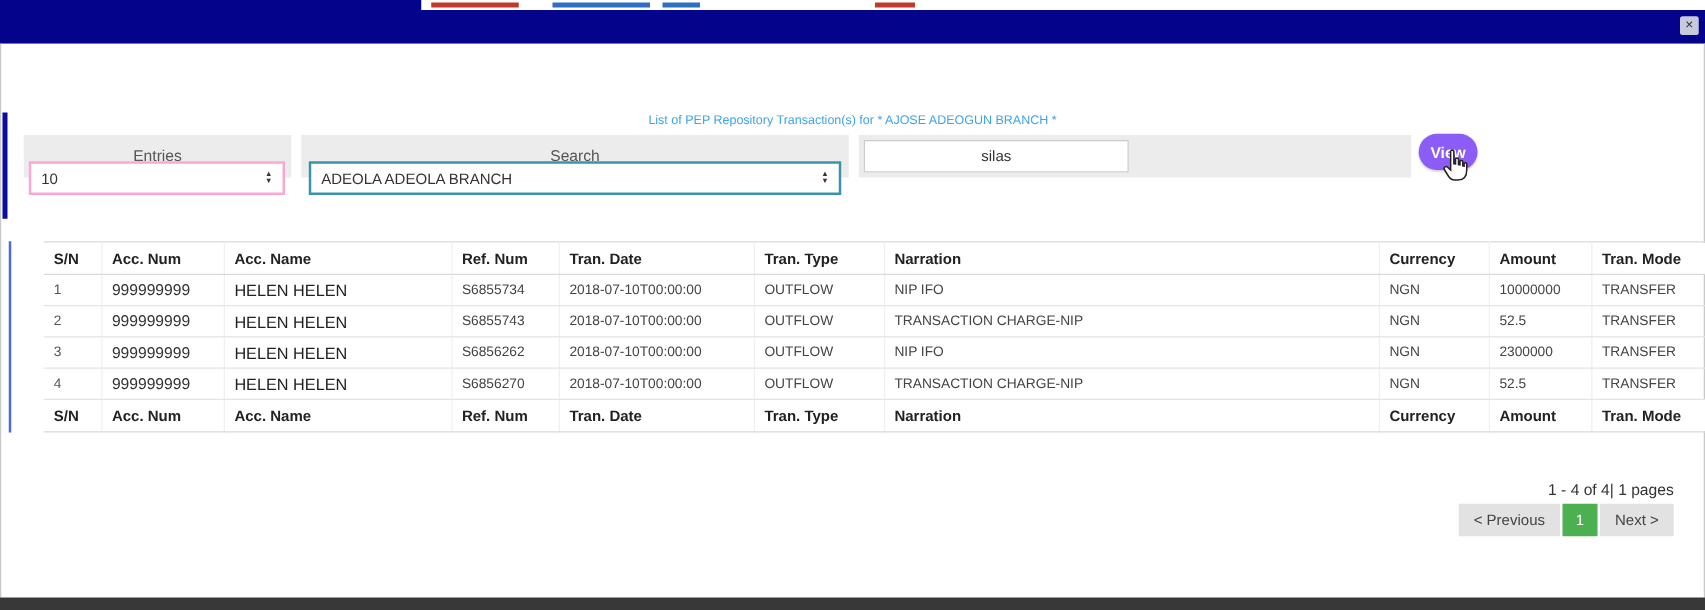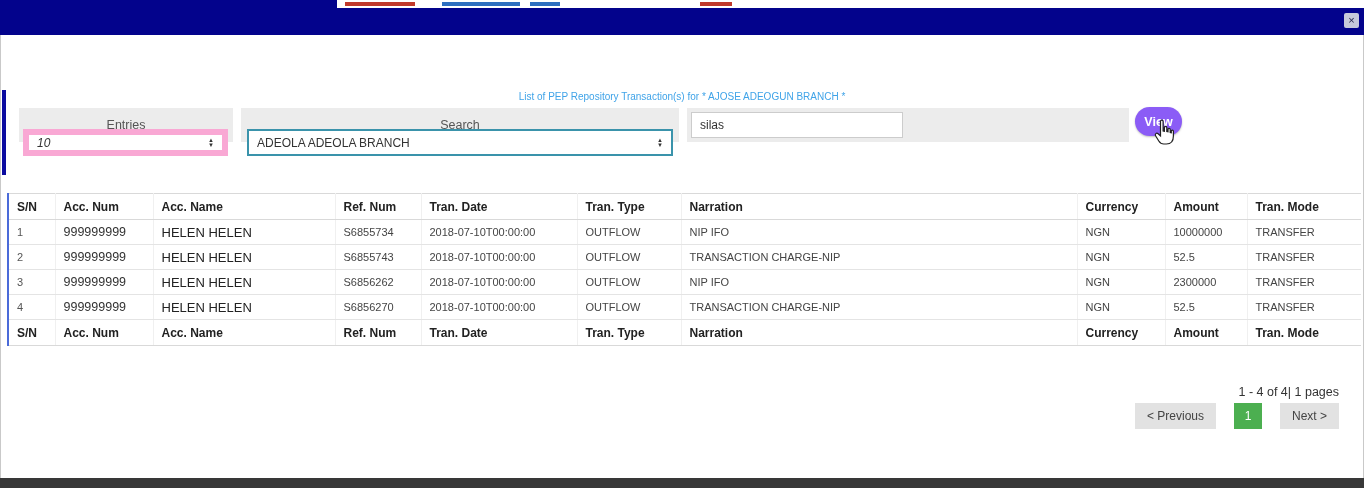--- a/index.html
+++ b/index.html
@@ -26,48 +26,48 @@
 
   .list-title { position:absolute; top:56px; left:0; width:100%; text-align:center; color:#3fa3e8; font-size:10px; }
 
   .panel { position:absolute; top:73px; height:34px; background:#ececec; display:flex; align-items:center; justify-content:center; }
   .panel-label { color:#555; font-size:12.5px; }
   .panel-entries { left:18px; width:214px; }
   .panel-filter { left:240px; width:438px; }
   .panel-search { left:686px; width:442px; justify-content:flex-start; }
 
   .select-box { position:absolute; background:#fff; height:27px; display:flex; align-items:center; padding:0 8px; font-size:12px; color:#333; cursor:pointer; }
-  .select-entries { top:94px; left:22px; width:205px; border:6px solid #f9a8d4;font-style:italic; }
+  .select-entries { top:94px; left:22px; width:205px; border:2px solid #f9a8d4; }
   .select-filter { top:94px; left:246px; width:426px; border:2px solid #3a93ab; }
   .select-value { flex:1 1 auto; overflow:hidden; white-space:nowrap; }
   .updown { display:flex; flex-direction:column; align-items:center; color:#333; }
   .updown span { font-size:6px; line-height:5px; }
 
-  .search-input { position:absolute; top:77px; left:690px; width:212px; height:26px; border:1px solid #ccc; background:#fff; font-size:12px; color:#333; padding:0 8px; font-family:"Liberation Sans", sans-serif; }
+  .search-input { position:absolute; top:77px; left:690px; width:212px; height:26px; border:1px solid #ccc; background:#fff; font-size:12px; color:#333; padding:0 8px; font-family:"Liberation Sans", sans-serif;text-align:center; }
   .search-label { position:absolute; top:81px; left:902px; width:226px; text-align:center; color:#777; font-size:13px; }
 
   .view-btn { position:absolute; top:72px; left:1134px; width:47px; height:29px; border:none; border-radius:15px; background:#8b5cf6; color:#fff; font-size:12.5px; font-weight:bold; cursor:pointer; box-shadow:0 1px 2px rgba(0,0,0,.25); font-family:"Liberation Sans", sans-serif; }
   .cursor-icon { position:absolute; top:84px; left:1151px; width:24px; height:28px; pointer-events:none; }
 
   
-  .table-wrap { position:absolute; top:158px; left:6px; width:1352px; border-left:2px solid #4b6bd9; }
+  .table-wrap { position:absolute; top:158px; left:6px; width:1352px; border-left:2px solid #4b6bd9;padding-left:26px; }
   table { border-collapse:collapse; width:100%; table-layout:fixed; }
   th, td { text-align:left; padding:4px 8px; white-space:nowrap; overflow:hidden; border-bottom:1px solid #e4e4e4; border-right:1px solid #f0f0f0; }
   th:last-child, td:last-child { border-right:none; }
   thead th, tfoot th { font-size:12px; font-weight:bold; color:#222; height:26px; background:#fff; }
   thead th { border-top:1px solid #d9d9d9; border-bottom:1px solid #d9d9d9; }
   tfoot th { border-top:1px solid #d9d9d9; border-bottom:1px solid #d9d9d9; }
   td { font-size:11px; color:#444; height:25px; }
   td.c-sn { color:#555; }
   td.c-accnum { font-size:12.5px; color:#333; }
   td.c-name { font-size:13px; color:#222;margin-top:42px; }
 
   
   .pg-summary { position:absolute; top:350px; right:24px; font-size:12.5px; color:#333; }
-  .pg-controls { position:absolute; top:368px; right:24px; display:flex; gap:18px; }
+  .pg-controls { position:absolute; top:368px; right:24px; display:flex; gap:2px; }
   .pg-btn { height:26px; border:none; background:#e2e2e2; color:#444; font-size:12px; padding:0 12px; cursor:pointer; font-family:"Liberation Sans", sans-serif; }
   .pg-current { height:26px; width:28px; border:none; background:#4caf50; color:#fff; font-size:12px; cursor:pointer; font-family:"Liberation Sans", sans-serif; }
 
   .bottom-strip { position:absolute; bottom:0; left:0; width:1364px; height:10px; background:#383838; }
 </style>
 </head>
 <body>
 
 <div class="top-sliver">
   <div class="sliver-navy"></div>

